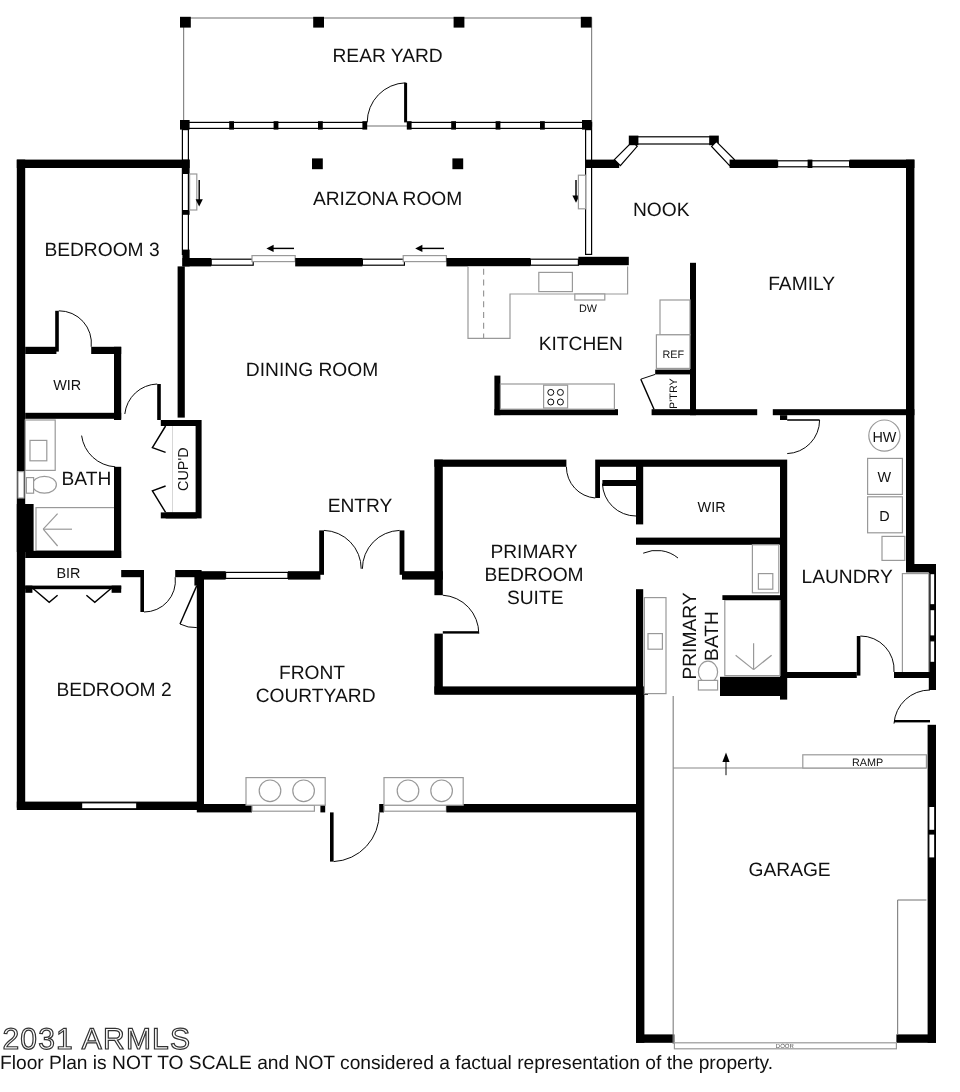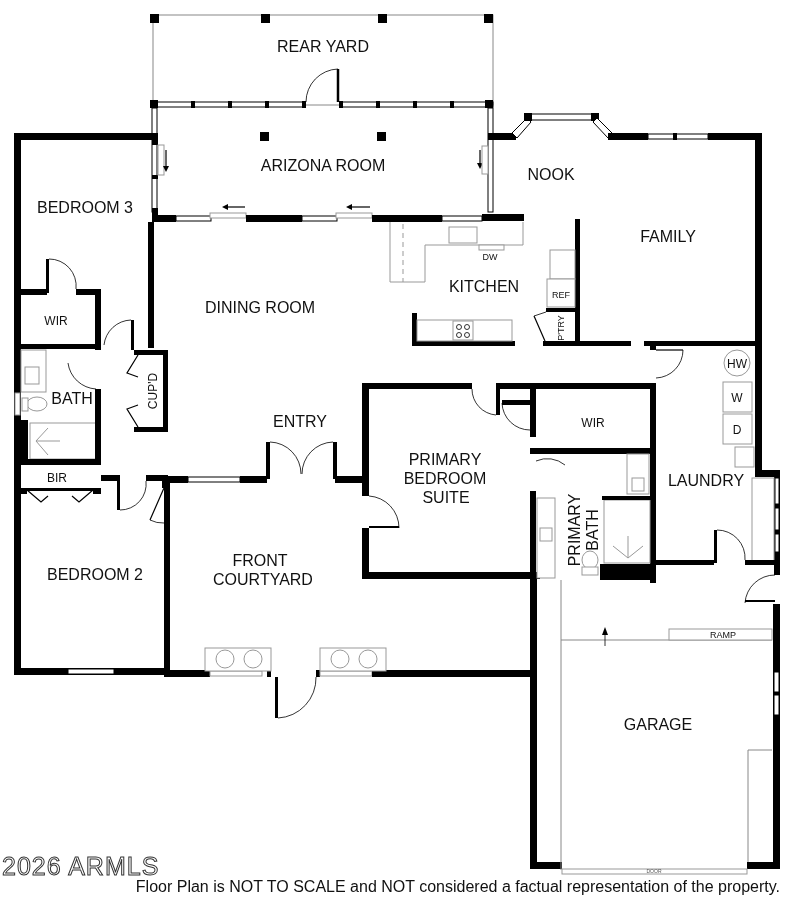--- a/index.html
+++ b/index.html
@@ -10,21 +10,21 @@
   .lbl-xs { font-family: "Liberation Sans", sans-serif; fill: #111; font-size: 9px; text-anchor: middle; }
   .lbl-xxs { font-family: "Liberation Sans", sans-serif; fill: #555; font-size: 5px; text-anchor: middle; }
   .wall { fill: #000; }
   .thin { stroke: #888; stroke-width: 1; fill: none; }
   .thinb { stroke: #000; stroke-width: 1.2; fill: none; }
   .win { fill: #fff; stroke: #000; stroke-width: 1; }
   .fix { fill: #fff; stroke: #999; stroke-width: 1; }
   .door { stroke: #000; stroke-width: 2.5; fill: none; }
   .arc { stroke: #000; stroke-width: 0.8; fill: none; }
   .watermark { position: absolute; left: 2px; top: 852px; font-family: "Liberation Sans", sans-serif; font-size: 25px; color: #fff; -webkit-text-stroke: 1px #333; letter-spacing: 1px; }
-  .disclaimer { position: absolute; left: 0; width: 780px; top: 878px; text-align: right; font-family: "Liberation Sans", sans-serif; font-size: 16px; color: #111; }
+  .disclaimer { position: absolute; left: 0; width: 780px; top: 878px; text-align: left; font-family: "Liberation Sans", sans-serif; font-size: 16px; color: #111; }
 </style>
 </head>
 <body>
 
 <svg id="plan" width="800" height="910" viewBox="0 0 800 910" xmlns="http://www.w3.org/2000/svg">
 
   <g>
     <rect x="153" y="15" width="340" height="90" class="thin"></rect>
     <rect x="150" y="14" width="9" height="9" class="wall"></rect>
     <rect x="261" y="14" width="9" height="9" class="wall"></rect>
@@ -324,14 +324,14 @@
     <line x1="605" y1="646" x2="605" y2="632" stroke="#000" stroke-width="0.8"></line>
     <polygon points="605,627 602,635 608,635" class="wall"></polygon>
     <line x1="748" y1="750" x2="772" y2="750" stroke="#888"></line>
     <line x1="748" y1="750" x2="748" y2="862" stroke="#888"></line>
     <rect x="562" y="869" width="185" height="5" class="fix"></rect>
     <text x="654" y="873" class="lbl-xxs">DOOR</text>
     <text x="658" y="730" class="lbl">GARAGE</text>
   </g>
 </svg>
 
-<div class="watermark">2026 ARMLS</div>
+<div class="watermark">2031 ARMLS</div>
 <div class="disclaimer">Floor Plan is NOT TO SCALE and NOT considered a factual representation of the property.</div>
 
 </body></html>

